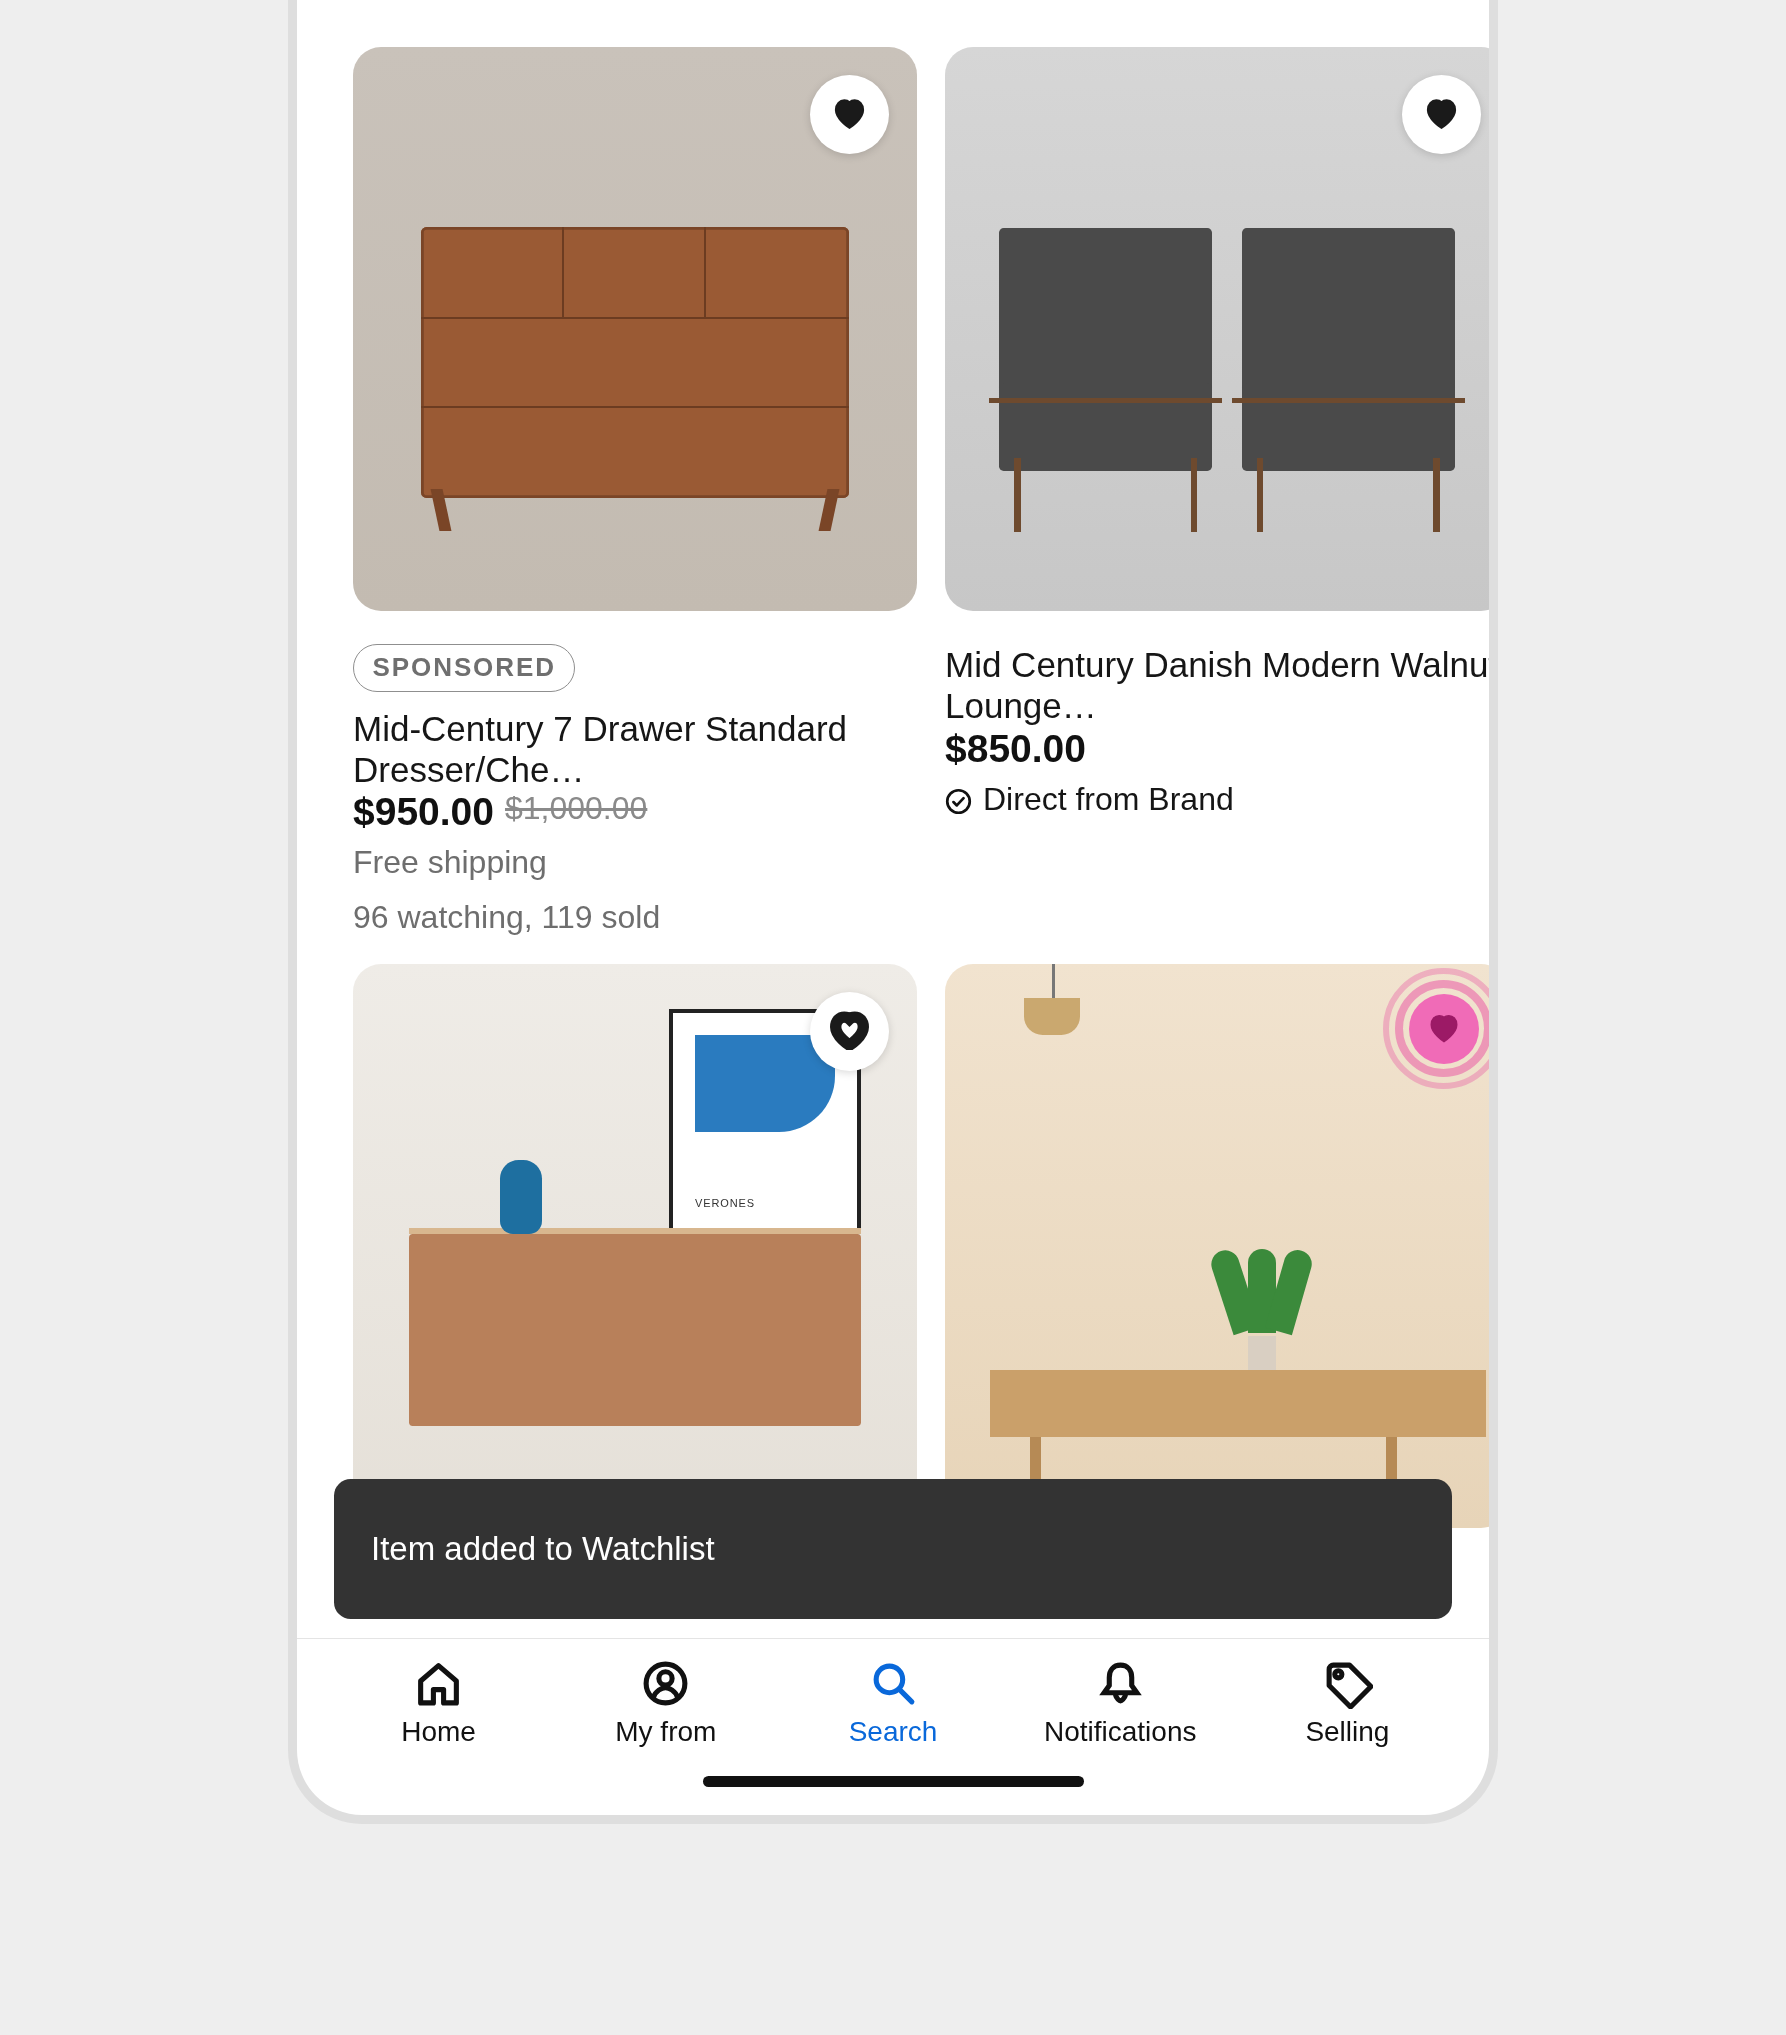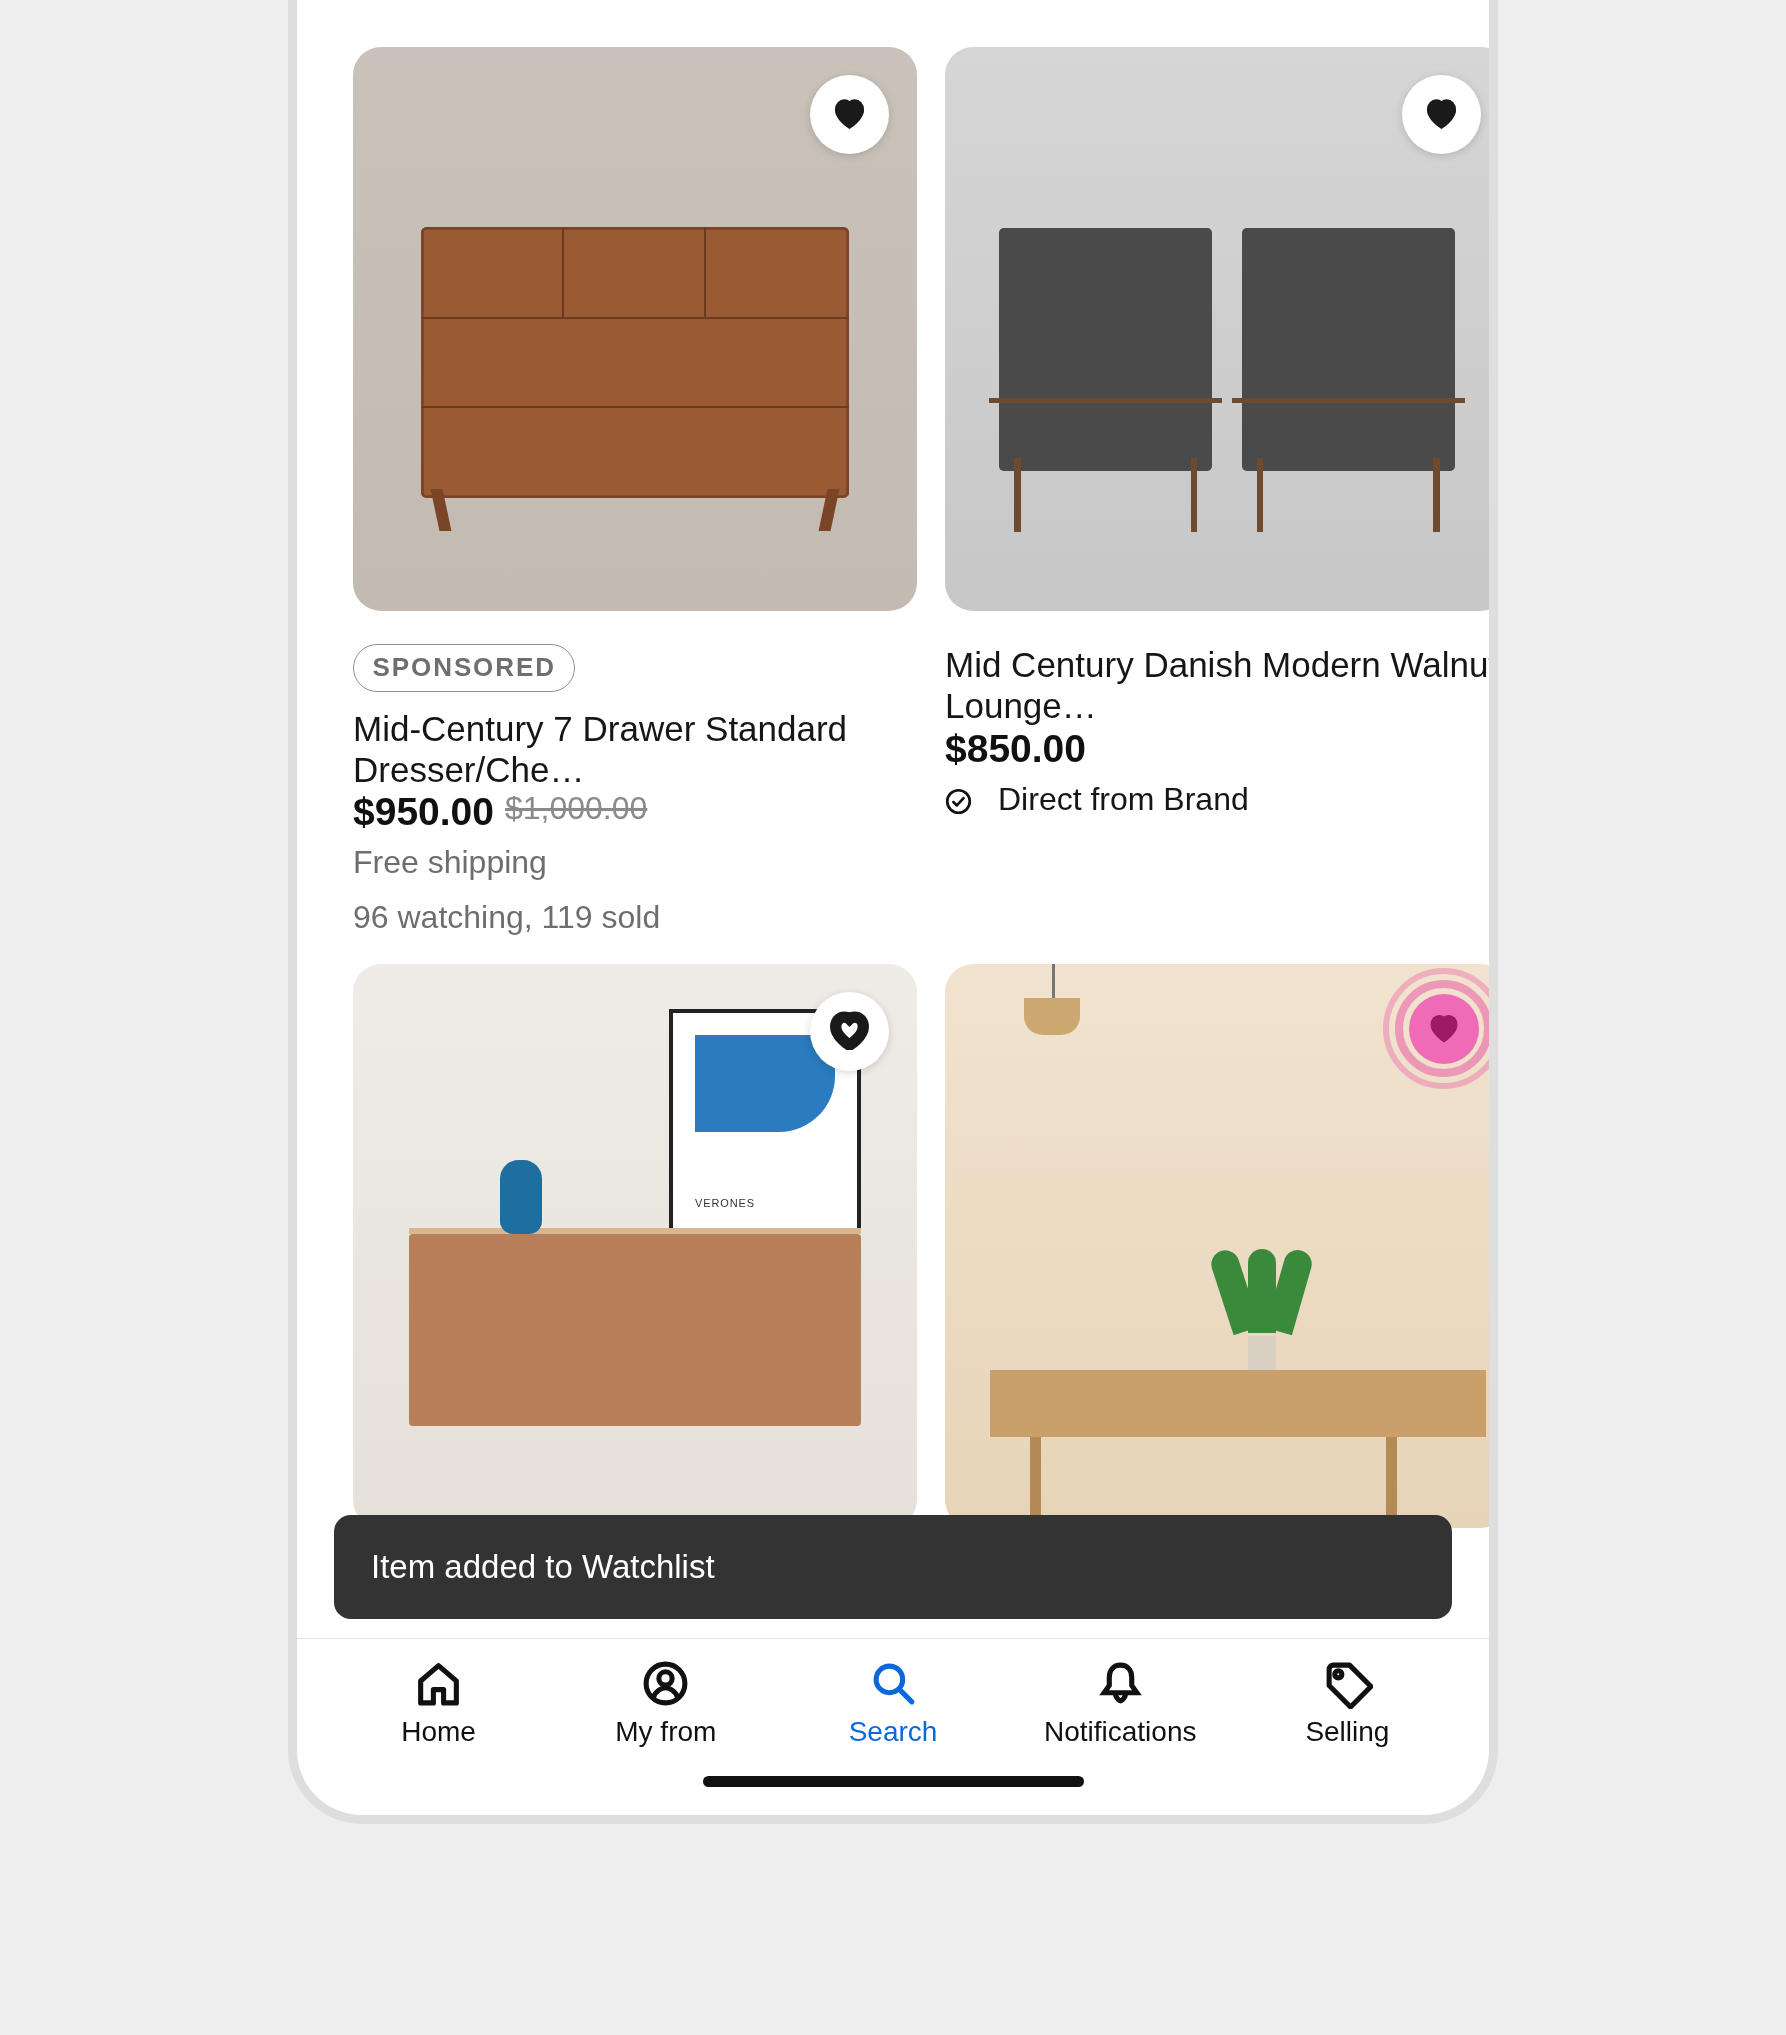--- a/index.html
+++ b/index.html
@@ -133,32 +133,32 @@
   }
   .title{
     font-size:35px; line-height:1.18; color:#161616; margin-top:16px;
     display:-webkit-box;-webkit-line-clamp:2;-webkit-box-orient:vertical;overflow:hidden;
   }
   .price-row{margin-top:0;display:flex;align-items:flex-start;gap:11px;}
   .price{font-size:39px;font-weight:800;color:#111;}
   .orig{font-size:32px;color:#8a8a8a;text-decoration:line-through;}
   .meta{font-size:32px;color:#6e6e6e;margin-top:9.3px;}
   .meta + .meta{margin-top:18px;}
-  .direct{font-size:32px;color:#161616;margin-top:10.2px;display:flex;align-items:center;gap:26px;}
+  .direct{font-size:32px;color:#161616;margin-top:10.2px;display:flex;align-items:center;gap:11px;}
   .check-icon{width:27px;height:27px;}
 
   
   .toast{
     position:absolute;
     left:37px; right:37px;
     bottom:18.6px;
     background:#333333;
     color:#fff;
     font-size:33px;
-    padding:33px 37px;
+    padding:51px 37px;
     border-radius:16.7px;
   }
 
   
   .navbar{
     border-top:1.4px solid #e4e4e4;
     display:flex;
     padding:18.6px 28px 4.7px;
   }
   .nav-item{

